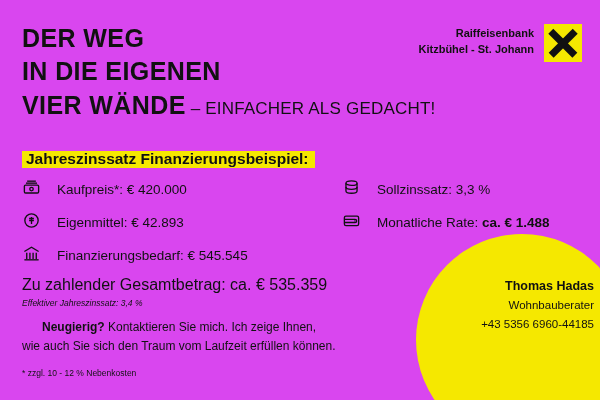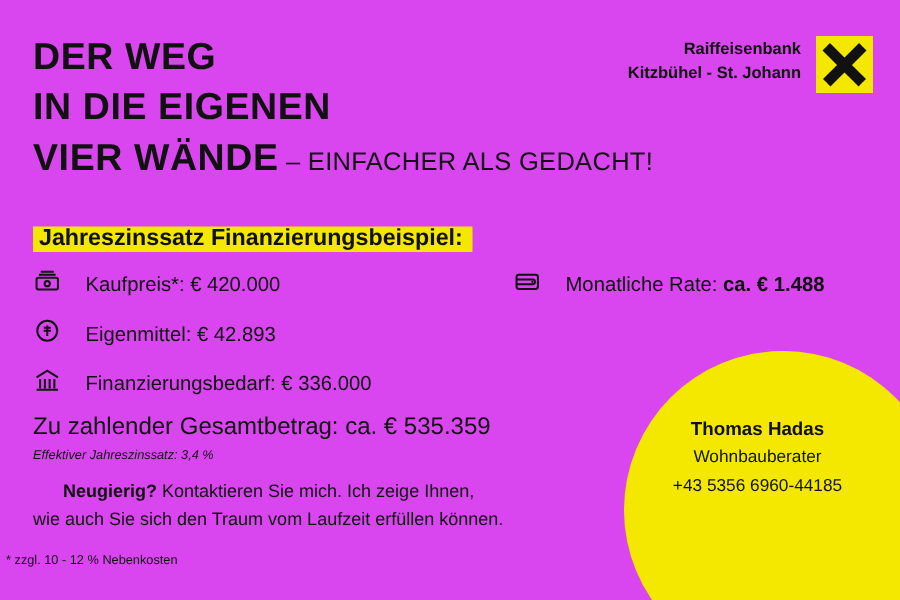--- a/index.html
+++ b/index.html
@@ -171,42 +171,42 @@
     top: 318px;
     color: #111;
     font-size: 12px;
     line-height: 1.55;
     width: 370px;
   }
   .cta b { font-weight: bold; padding-left: 20px; }
 
   .footnote {
     position: absolute;
-    left: 4px;
+    left: 22px;
     top: 368px;
     font-size: 8.5px;
     color: #111;
   }
 
   
   .bubble {
     position: absolute;
     right: -28px;
     bottom: -46px;
     width: 212px;
     height: 212px;
     border-radius: 50%;
     background: #f5e800;
   }
   .bubble-inner {
     position: absolute;
     left: 0;
     top: 42px;
     width: 178px;
-    text-align: center;
+    text-align: right;
     color: #111;
     font-size: 11.5px;
     line-height: 1.62;
   }
   .bubble-inner .name { font-weight: bold; font-size: 12.5px; }
 </style>
 </head>
 <body>
 
 <div class="ad">
@@ -269,27 +269,37 @@
         <span class="ic">
           <svg viewBox="0 0 24 24" fill="none" stroke="currentColor" stroke-width="1.7">
             <path d="M3 9.5 12 4l9 5.5"></path>
             <line x1="3" y1="20" x2="21" y2="20"></line>
             <line x1="6" y1="11" x2="6" y2="19"></line>
             <line x1="10" y1="11" x2="10" y2="19"></line>
             <line x1="14" y1="11" x2="14" y2="19"></line>
             <line x1="18" y1="11" x2="18" y2="19"></line>
           </svg>
         </span>
-        <span class="fact-label">Finanzierungsbedarf: € 336.000</span>
+        <span class="fact-label">Finanzierungsbedarf: € 545.545</span>
       </div>
 
     </div>
 
     <div class="col right">
 
+      <div class="fact">
+        <span class="ic">
+          <svg viewBox="0 0 24 24" fill="none" stroke="currentColor" stroke-width="1.7">
+            <ellipse cx="12" cy="6.5" rx="7" ry="2.8"></ellipse>
+            <path d="M5 6.5v5c0 1.55 3.13 2.8 7 2.8s7-1.25 7-2.8v-5"></path>
+            <path d="M5 11.5v5c0 1.55 3.13 2.8 7 2.8s7-1.25 7-2.8v-5"></path>
+          </svg>
+        </span>
+        <span class="fact-label">Sollzinssatz: 3,3 %</span>
+      </div>
 
 
       <div class="fact">
         <span class="ic">
           <svg viewBox="0 0 24 24" fill="none" stroke="currentColor" stroke-width="1.7">
             <rect x="3" y="6.5" width="18" height="12" rx="2"></rect>
             <path d="M3 10.5h13.5a2 2 0 0 1 0 4H3"></path>
             <circle cx="16.3" cy="12.5" r="0.9" fill="currentColor" stroke="none"></circle>
           </svg>
         </span>

